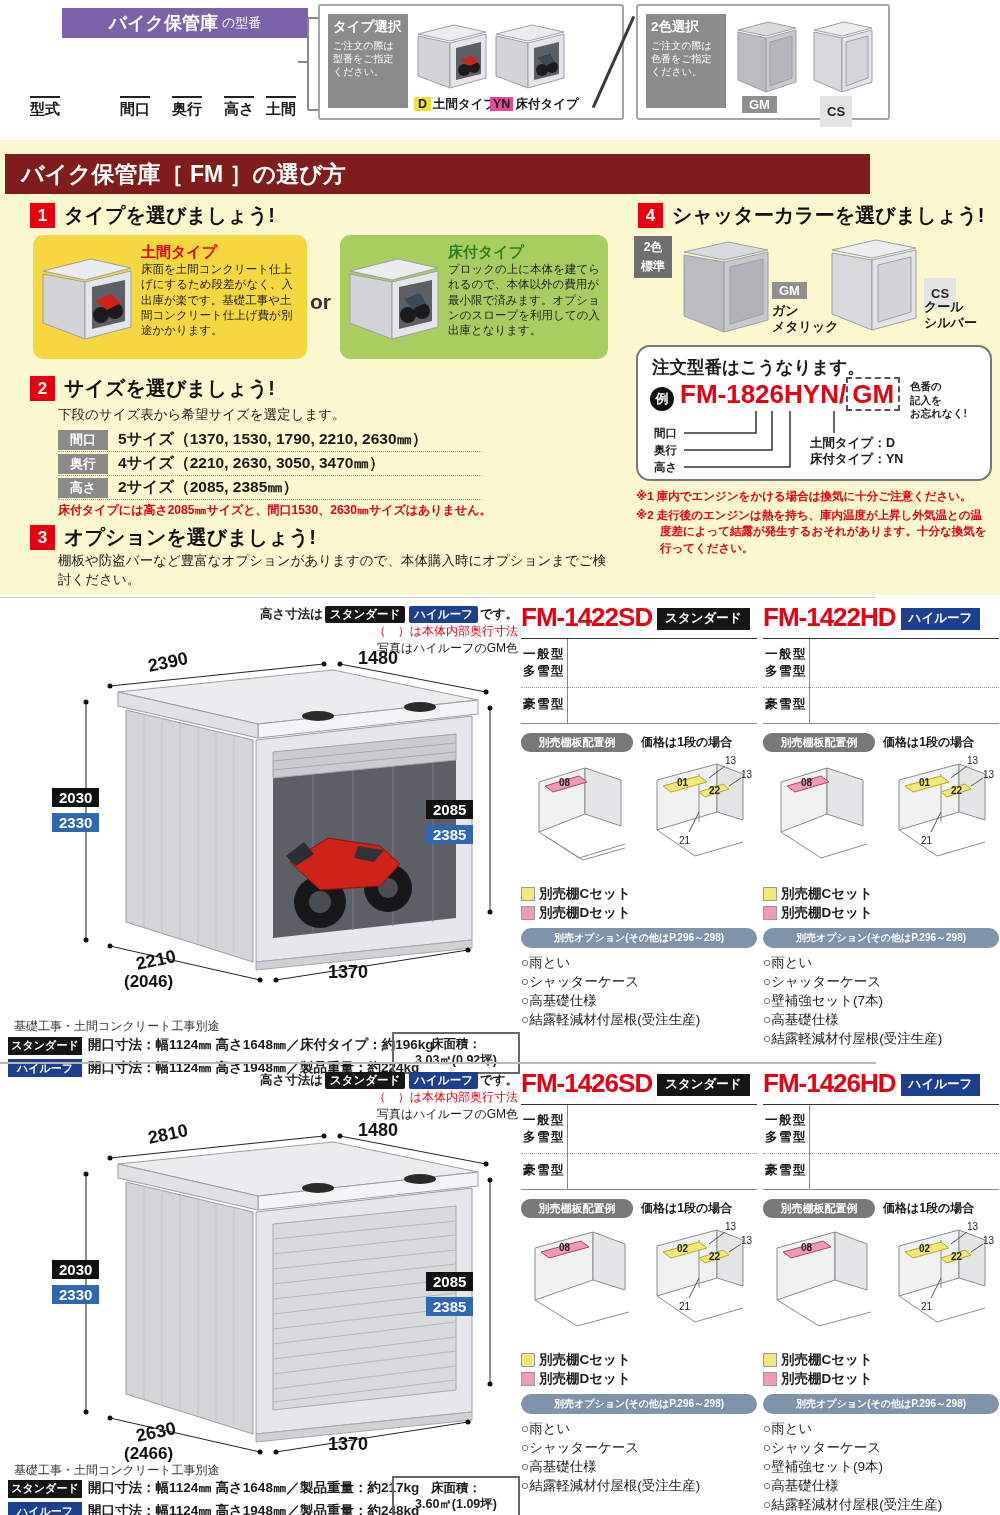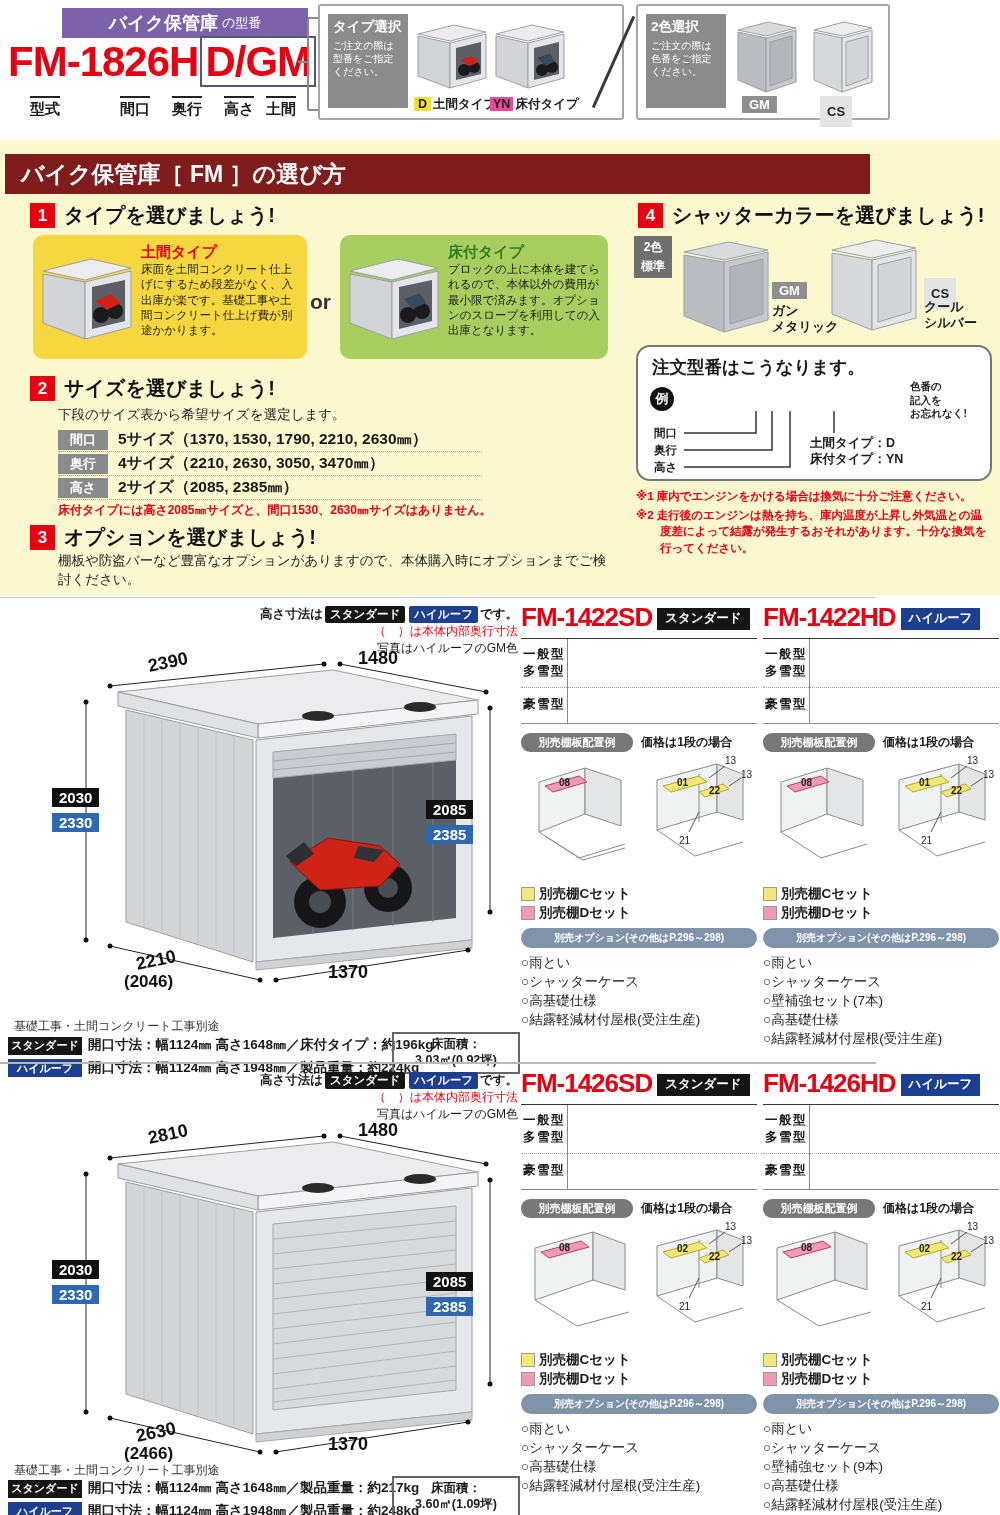--- a/index.html
+++ b/index.html
@@ -108,23 +108,20 @@
 </style>
 </head>
 <body>
 
 <div id="page">
 
   <div class="abs purple-banner">
     <span class="t1">バイク保管庫</span>
     <span class="t2">の型番</span>
   </div>
-  <div class="abs model-code">
-    <span>FM-1826H</span><span class="boxed">D/GM</span>
-  </div>
   <span class="abs code-label" style="left:30px;">型式</span>
   <span class="abs code-label" style="left:120px;">間口</span>
   <span class="abs code-label" style="left:172px;">奥行</span>
   <span class="abs code-label" style="left:224px;">高さ</span>
   <span class="abs code-label" style="left:266px;">土間</span>
   <span class="abs code-label" style="left:322px;">色番</span>
   <svg class="abs" style="left:296px;top:10px;" width="24" height="106">
     <path d="M2,52 H12 M12,8 V100 M12,8 H24 M12,100 H24" stroke="#888" fill="none" stroke-width="2"></path>
   </svg>
 
@@ -272,20 +269,23 @@
 
     <div class="abs order-box">
       <div class="order-title">注文型番はこうなります。</div>
       <div class="rei">例</div>
       <svg style="position:absolute;left:0;top:0;" width="352" height="132">
         <polyline points="46,86 118,86 118,64" fill="none" stroke="#333" stroke-width="1.5"></polyline>
         <polyline points="46,103 134,103 134,64" fill="none" stroke="#333" stroke-width="1.5"></polyline>
         <polyline points="46,120 152,120 152,64" fill="none" stroke="#333" stroke-width="1.5"></polyline>
         <polyline points="196,64 196,86" fill="none" stroke="#333" stroke-width="1.5"></polyline>
       </svg>
+      <div class="order-code">
+        <span>FM-1826H</span><span>YN/</span><span class="dash">GM</span>
+      </div>
       <div class="order-note" style="white-space:pre-line;">色番の
 記入を
 お忘れなく!</div>
       <span class="odim" style="top:79px;">間口</span>
       <span class="odim" style="top:96px;">奥行</span>
       <span class="odim" style="top:113px;">高さ</span>
       <div class="otype">
         <div>土間タイプ：D</div>
         <div>床付タイプ：YN</div>
       </div>

